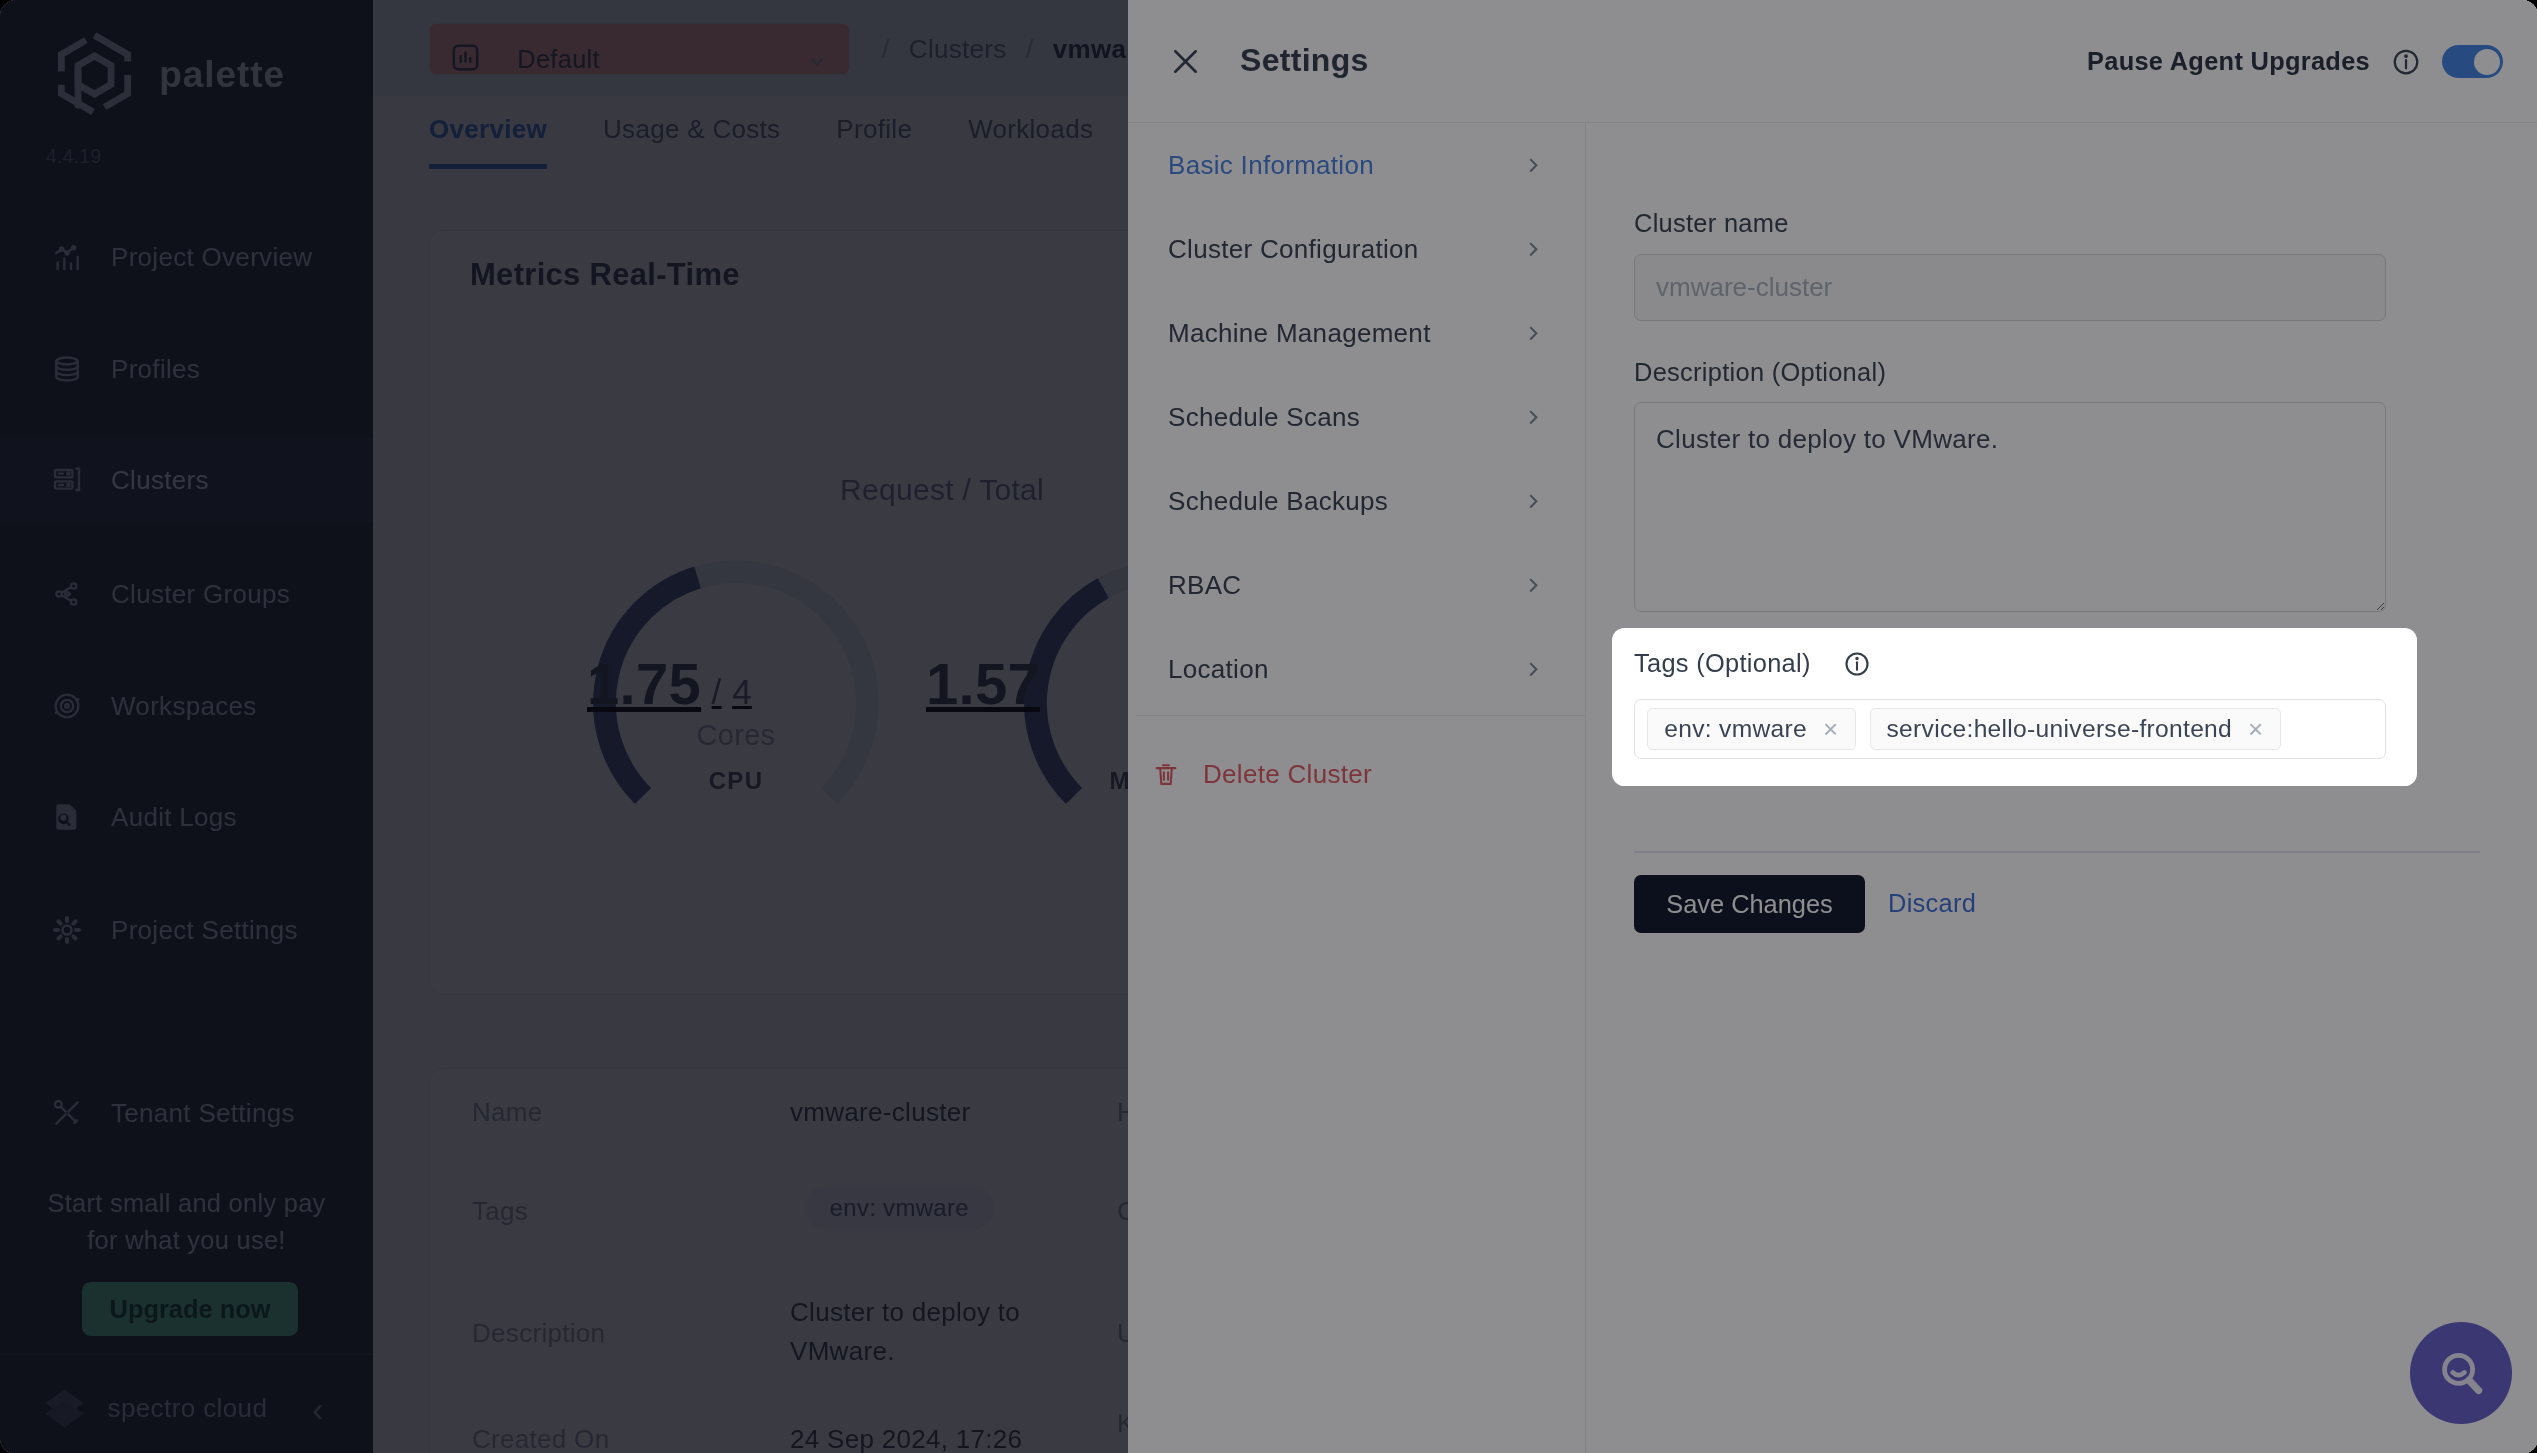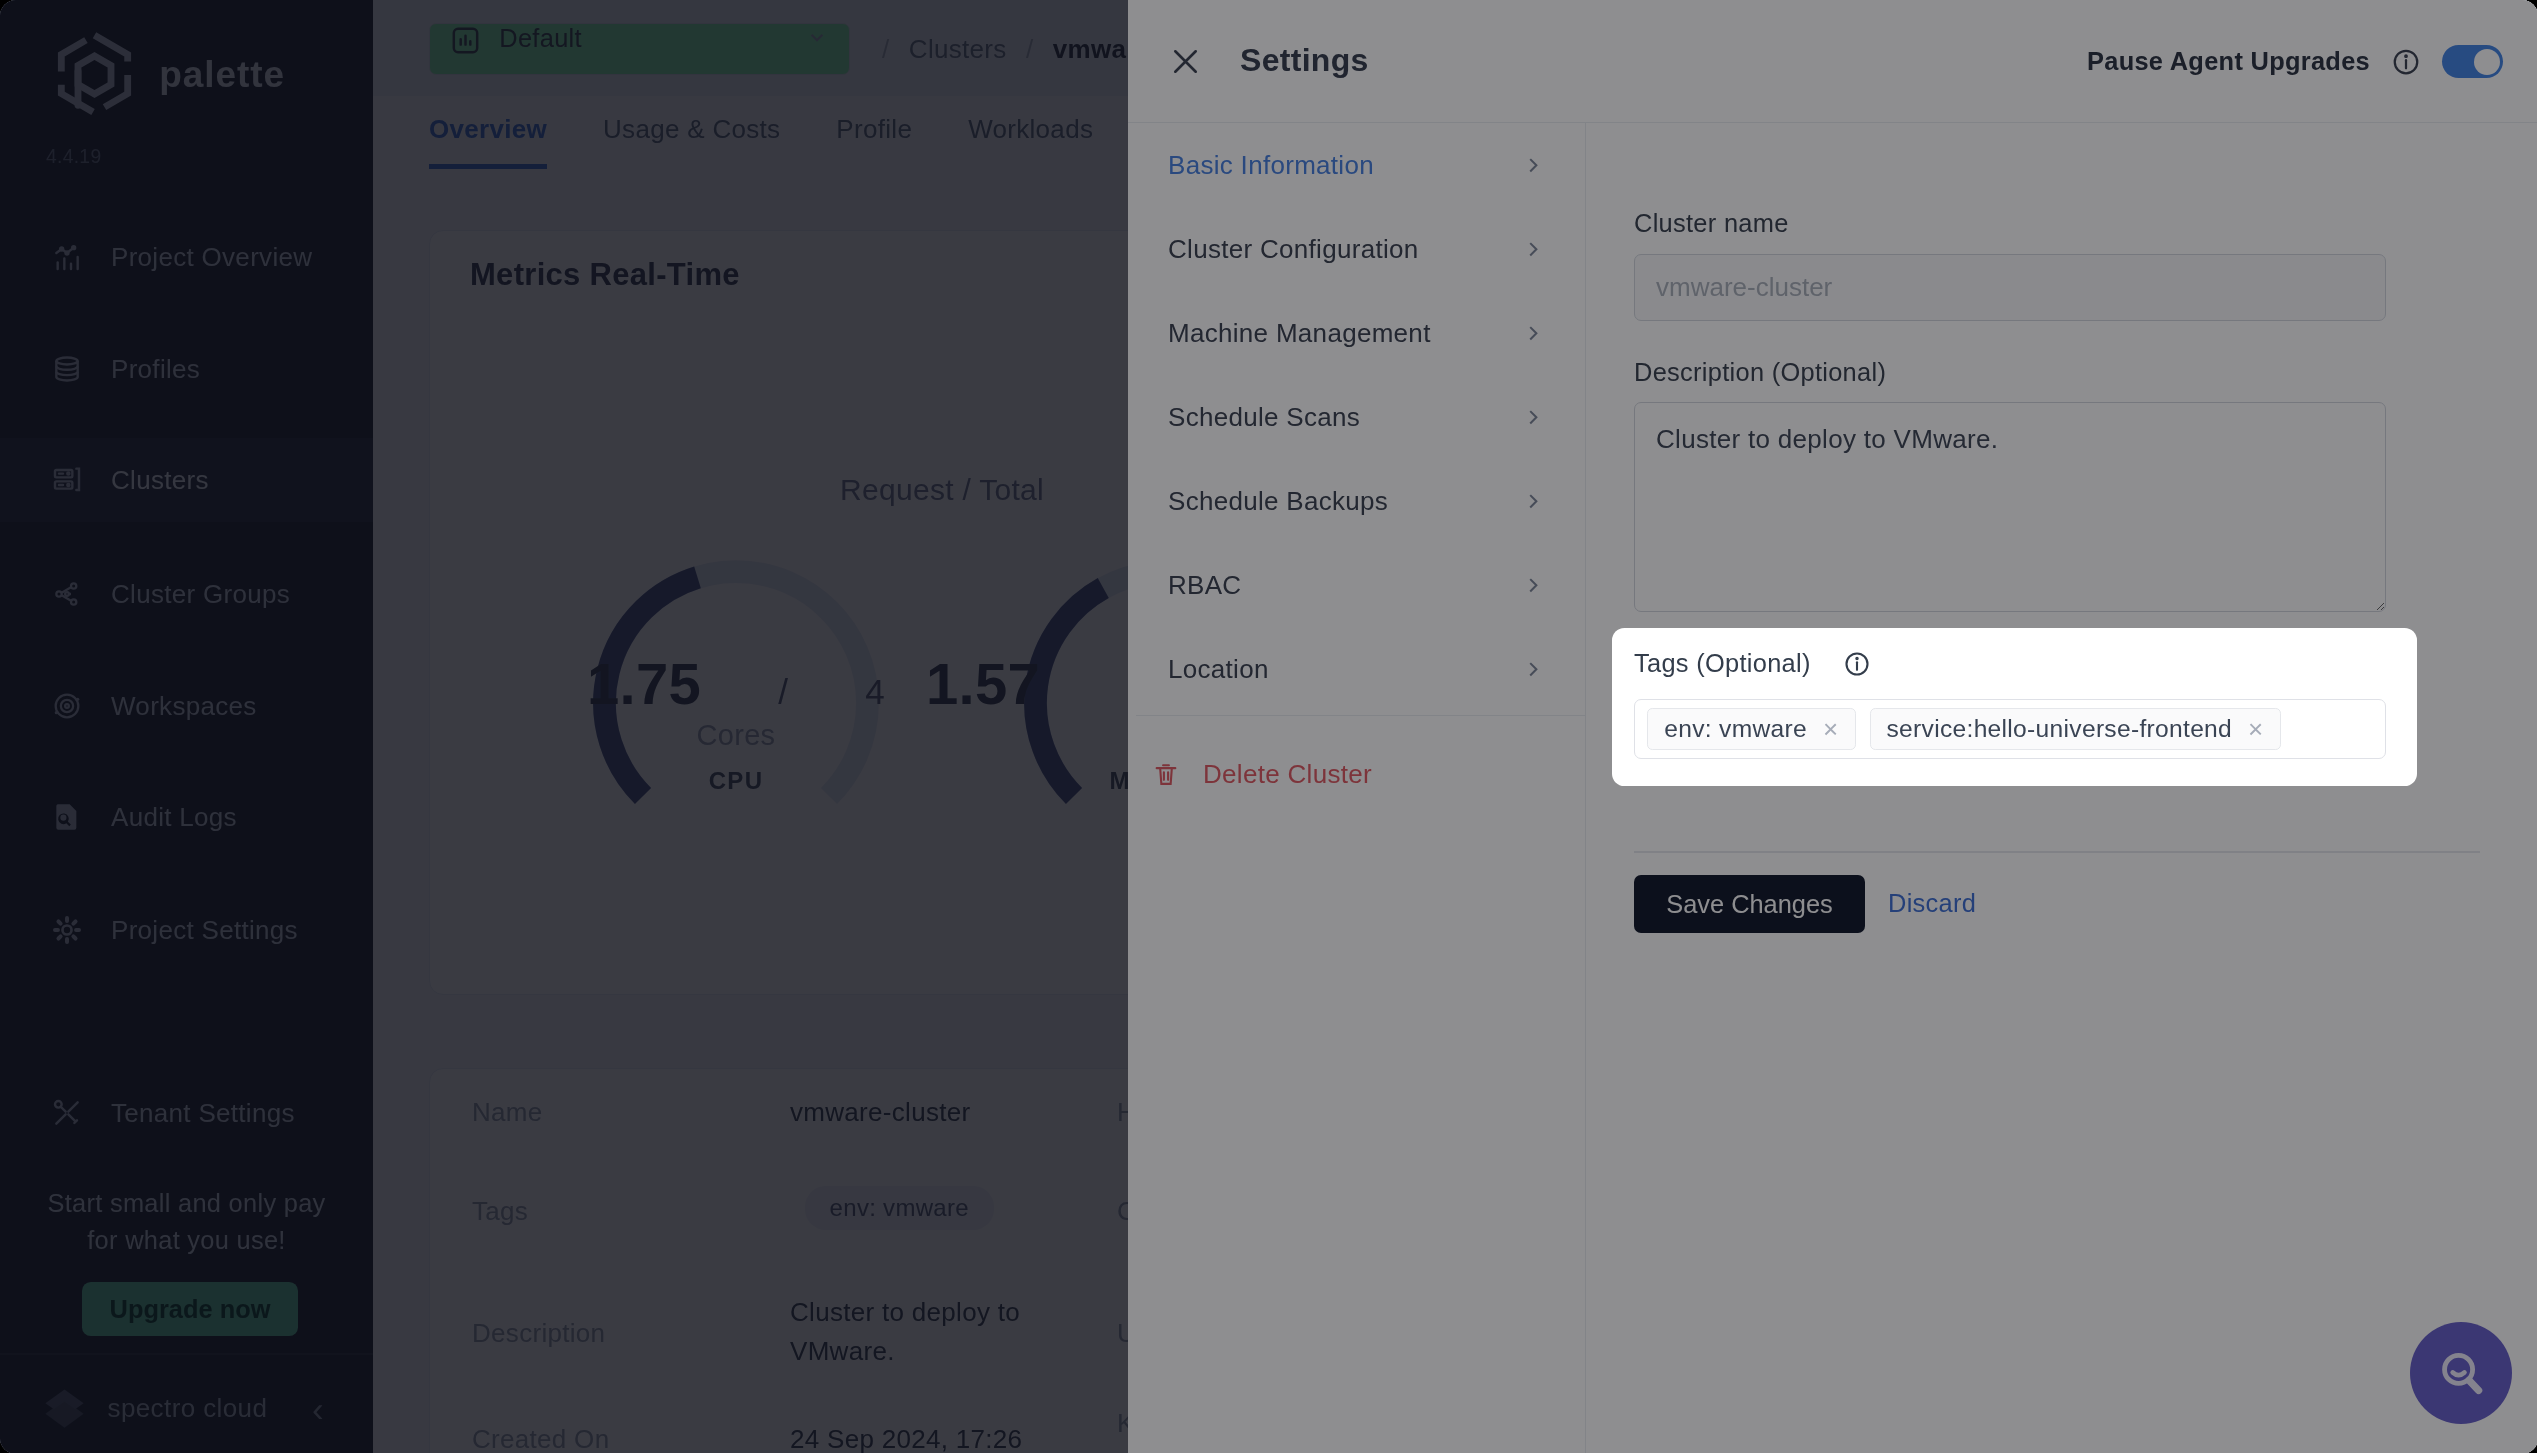--- a/index.html
+++ b/index.html
@@ -22,37 +22,37 @@
   .promo{position:absolute;left:0;top:1185px;width:373px;text-align:center;font-size:25.4px;line-height:37px;color:#C9D1DE;}
   .upgrade-btn{position:absolute;left:82px;top:1282px;width:216px;height:54px;border:none;border-radius:8.8px;background:#63CBA0;color:#114A36;font-size:25.4px;font-weight:600;font-family:inherit;cursor:pointer;}
   .side-divider{position:absolute;left:0;top:1353px;width:373px;height:1.8px;background:rgba(255,255,255,0.08);}
   .side-footer{position:absolute;left:0;top:1364px;width:373px;height:89px;display:flex;align-items:center;}
   .side-footer .brand2{font-size:26px;color:#A9B1C0;margin-left:17.5px;letter-spacing:0.4px;}
   .collapse{margin-left:auto;margin-right:49px;font-size:35px;color:#9199AA;line-height:1;cursor:pointer;}
 
   
   .main{position:absolute;left:373px;top:0;right:0;bottom:0;background:#F4F6FA;}
   .topbar{position:absolute;left:0;top:0;right:0;height:96px;background:#E8ECF3;}
-  .project-box{position:absolute;left:56px;top:23px;width:421px;height:52px;background:#86efac;border:1.8px solid #D8DEE9;border-radius:7px;display:flex;align-items:flex-start;padding:0 19.3px;gap:17px;cursor:pointer;}
+  .project-box{position:absolute;left:56px;top:23px;width:421px;height:52px;background:#fca5a5;border:1.8px solid #D8DEE9;border-radius:7px;display:flex;align-items:flex-end;padding:0 19.3px;gap:35px;cursor:pointer;}
   .project-box .label{font-size:25.4px;color:#3E4656;}
   .project-box .chev{margin-left:auto;color:#9AA3B5;}
   .breadcrumb{position:absolute;left:509px;top:23px;height:52px;display:flex;align-items:center;gap:19.3px;font-size:26px;}
   .crumb-sep{color:#A7AEBD;}
   .crumb-link{color:#6A7488;cursor:pointer;}
   .crumb-current{color:#2F3647;font-weight:700;white-space:nowrap;}
   .tabs{position:absolute;left:56px;top:114px;display:flex;gap:56px;}
   .tab{font-size:26px;color:#5F6980;padding-bottom:19.3px;cursor:pointer;}
   .tab.active{color:#3D6FD4;font-weight:600;border-bottom:5.3px solid #3D6FD4;}
 
   .card{background:#fff;border:1.8px solid #E5E9F1;border-radius:14px;}
   .metrics-card{position:absolute;left:56px;top:230px;width:1228px;height:765px;}
   .metrics-title{position:absolute;left:40px;top:26px;font-size:31px;font-weight:600;color:#3A4254;}
   .legend{position:absolute;left:410px;top:242px;font-size:30px;color:#6F7990;}
   .gauge{position:absolute;width:298px;height:298px;}
-  .gauge-value{position:absolute;left:0;right:0;top:96px;display:flex;justify-content:space-between;align-items:baseline;gap:10.5px;}
+  .gauge-value{position:absolute;left:0;right:0;top:96px;display:flex;justify-content:flex-start;align-items:baseline;gap:10.5px;text-decoration:underline;}
   .gv-num{font-size:58px;font-weight:700;color:#3A4254;}
   .gv-sep,.gv-total{font-size:35px;font-weight:500;color:#566078;}
   .gauge-unit{position:absolute;left:0;right:0;top:165px;text-align:center;font-size:29px;color:#99A1B2;}
   .gauge-caption{position:absolute;left:0;right:0;top:213px;text-align:center;font-size:24px;font-weight:700;letter-spacing:1.3px;color:#4A5366;}
   .shift-left{transform:translateX(-92px);}
 
   .details-card{position:absolute;left:56px;top:1068px;width:1228px;height:456px;}
   .drow{position:absolute;left:0;width:100%;}
   .dlabel{position:absolute;left:42px;font-size:26px;color:#959DAD;}
   .dvalue{position:absolute;left:360px;font-size:26px;color:#3C4454;font-weight:500;}

